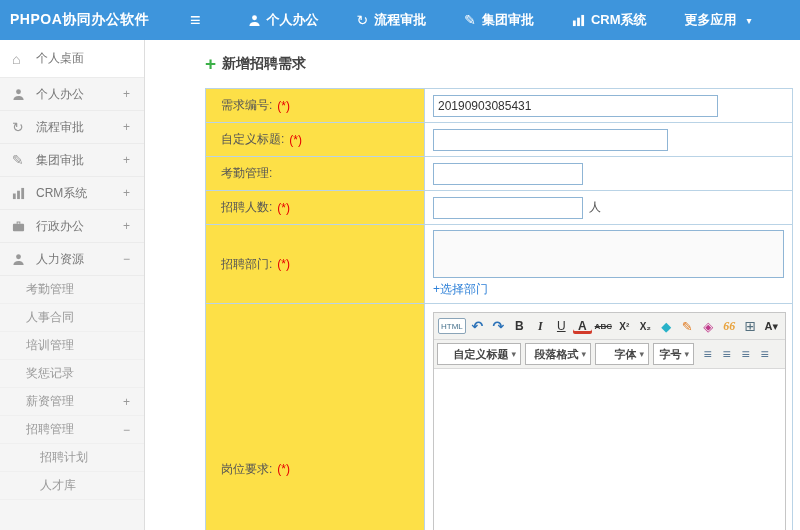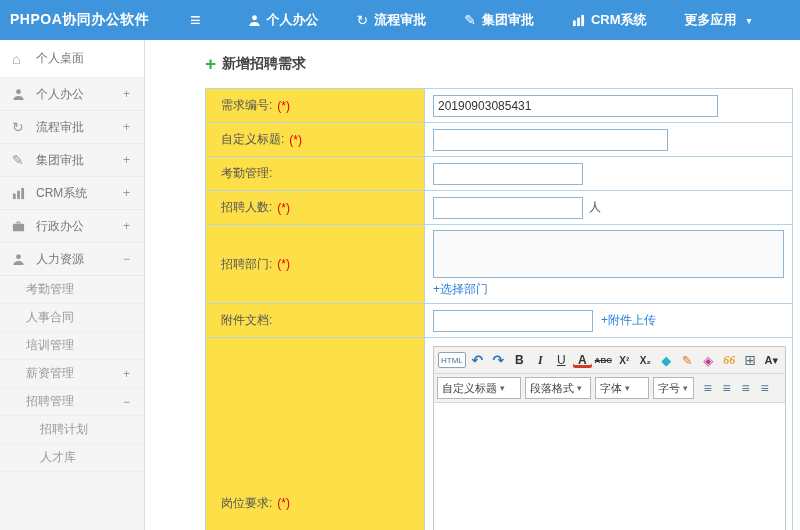--- a/index.html
+++ b/index.html
@@ -63,21 +63,21 @@
   .btn-underline { text-decoration:underline; }
   .btn-fontcolor { font-weight:bold; box-shadow:inset 0 -3px 0 #d23a2a; height:16px; }
   .btn-strike { font-size:8px; text-decoration:line-through; font-weight:bold; }
   .btn-sup,.btn-sub { font-size:10px; font-weight:bold; }
   .btn-eraser { color:#28b2c8; font-size:13px; }
   .btn-brush { color:#e07a1f; font-size:13px; }
   .btn-palette { color:#c0398b; font-size:13px; }
   .btn-quote { color:#e8a33d; font-family:"Liberation Serif",serif; font-weight:bold; font-style:italic; }
   .btn-table { color:#55707f; font-size:14px; }
   .btn-fontsize { font-weight:bold; font-size:11px; }
-  .ed-select { height:22px; border:1px solid #b5b5b5; background:#fff; display:inline-flex; align-items:center; justify-content:flex-start; font-size:11px; color:#444; padding:0 4px; margin-right:4px; cursor:pointer; flex:none; }
+  .ed-select { height:22px; border:1px solid #b5b5b5; background:#fff; display:inline-flex; align-items:center; justify-content:flex-end; font-size:11px; color:#444; padding:0 4px; margin-right:4px; cursor:pointer; flex:none;font-weight:bold; }
   .sel-heading { width:84px; } .sel-para { width:66px; } .sel-font { width:54px; } .sel-size { width:41px; }
   .sel-caret { color:#666; font-size:9px; margin-left:3px; }
   .ed-align { width:19px; height:20px; display:inline-flex; align-items:center; justify-content:center; color:#5b7a96; font-size:14px; cursor:pointer; flex:none; }
   .ed-body { height:220px; background:#fff; }
 </style>
 </head>
 <body>
 
 <div class="topbar">
   <div class="logo">PHPOA协同办公软件</div>
@@ -179,20 +179,23 @@
     <div class="sub-item">
       <span>考勤管理</span>
     </div>
     <div class="sub-item">
       <span>人事合同</span>
     </div>
     <div class="sub-item">
       <span>培训管理</span>
     </div>
     <div class="sub-item">
+      <span>奖惩记录</span>
+    </div>
+    <div class="sub-item">
       <span>薪资管理</span>
       <span class="toggle">+</span>
     </div>
     <div class="sub-item">
       <span>招聘管理</span>
       <span class="toggle">−</span>
     </div>
     <div class="sub-item sub2-item">
       <span>招聘计划</span>
     </div>
@@ -253,29 +256,20 @@
         <div class="flabel">
           <span>招聘部门:</span>
           <span class="req">(*)</span>
         </div>
         <div class="fvalue col">
           <textarea class="dept-area" style=""></textarea>
           <a class="blue-link dept-link">+选择部门</a>
         </div>
       </div>
 
-      <div class="frow">
-        <div class="flabel">
-          <span>附件文档:</span>
-        </div>
-        <div class="fvalue">
-          <input type="text" class="txt w160" style="">
-          <a class="blue-link attach-link">+附件上传</a>
-        </div>
-      </div>
 
       <div class="frow row-requirements">
         <div class="flabel">
           <span>岗位要求:</span>
           <span class="req">(*)</span>
         </div>
         <div class="fvalue">
           <div class="editor">
             <div class="ed-toolbar">
               <span class="ed-btn btn-html">HTML</span>

